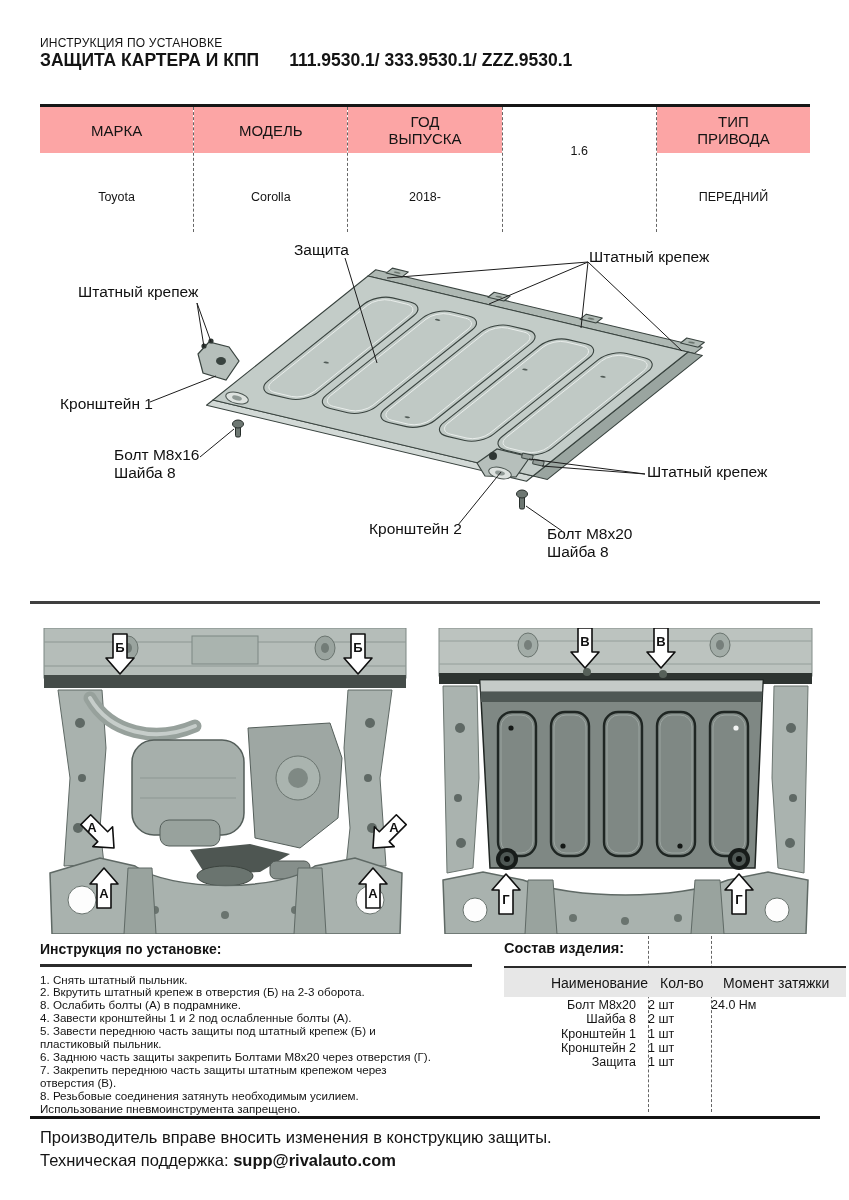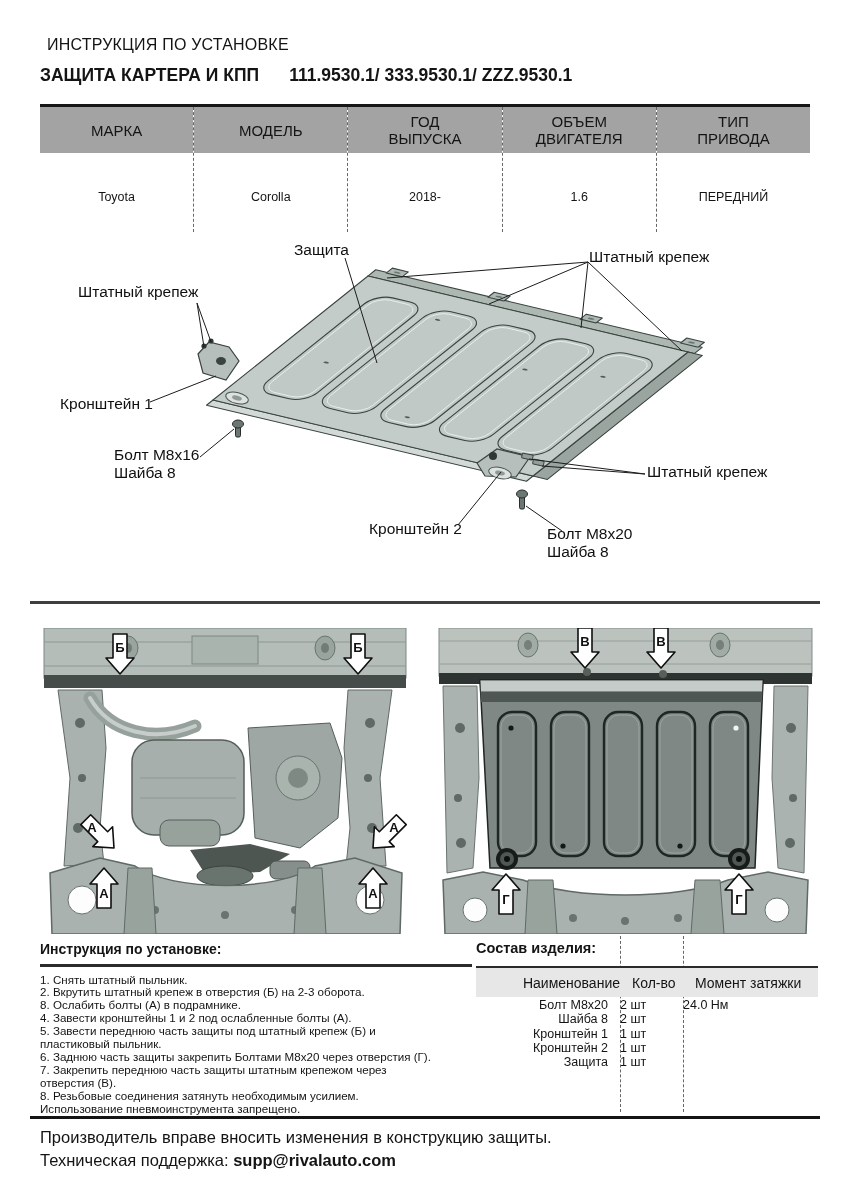--- a/index.html
+++ b/index.html
@@ -1,27 +1,27 @@
 <!DOCTYPE html>
 <html><head>
 <meta charset="utf-8">
 <style>
   html,body{margin:0;padding:0;background:#888;}
   .page{position:relative;width:849px;height:1200px;background:#ffffff;overflow:hidden;
         font-family:"Liberation Sans",sans-serif;color:#141414;}
   
   .hdr{position:absolute;left:40px;top:36px;}
-  .hdr-sub{font-size:16px;letter-spacing:.2px;margin-left:7px;}
-  .hdr-main{margin-top:11px;font-size:17.5px;font-weight:bold;}
+  .hdr-sub{font-size:12px;letter-spacing:.2px;}
+  .hdr-main{margin-top:0;font-size:17.5px;font-weight:bold;}
   .hdr-pn{margin-left:30px;}
   
   .spec-table{position:absolute;left:40px;top:104px;width:770px;display:flex;border-top:3px solid #161616;}
   .spec-col{flex:1;}
   .spec-col.sep{border-right:1px dashed #666;}
-  .spec-th{height:46px;background:#a3a3a3;display:flex;align-items:center;justify-content:center;
+  .spec-th{height:46px;background:#fca5a5;display:flex;align-items:center;justify-content:center;
            text-align:center;font-size:15px;line-height:17px;white-space:pre-line;}
   .spec-td{height:42px;display:flex;justify-content:center;align-items:flex-start;padding-top:9px;font-size:12.5px;margin-top:28px;}
   
   .diagram-svg{position:absolute;left:30px;top:230px;}
   .dlabel{position:absolute;font-size:15.5px;line-height:18px;white-space:pre-line;color:#101010;}
   .leader{stroke:#1c1c1c;stroke-width:1;fill:none;}
   .plate-line{stroke:#39433f;vector-effect:non-scaling-stroke;stroke-width:1.1;}
   .rib-in{stroke:#e9edeb;vector-effect:non-scaling-stroke;stroke-width:1;fill:none;}
   
   .divider{position:absolute;left:30px;width:790px;background:#3f3f3f;}
@@ -31,21 +31,21 @@
   .photo{position:absolute;}
   svg text{font-family:"Liberation Sans",sans-serif;}
   .marker-arrow{fill:#ffffff;stroke:#101010;stroke-width:1.6;stroke-linejoin:round;}
   .marker-letter{font-size:13px;font-weight:bold;text-anchor:middle;fill:#101010;}
   
   .instructions{position:absolute;left:40px;top:941px;width:400px;}
   .inst-title{font-size:14px;font-weight:bold;}
   .inst-rule{height:2.5px;background:#2b2b2b;width:432px;margin-top:7px;}
   .inst-steps{margin-top:7px;font-size:11.6px;line-height:12.9px;}
   
-  .parts{position:absolute;left:476px;top:940px;width:330px;}
+  .parts{position:absolute;left:504px;top:940px;width:330px;}
   .parts-title{font-size:14.5px;font-weight:bold;}
   .parts-dash{position:absolute;top:-4px;height:176px;width:0;border-left:1px dashed #666;}
   .pd1{left:144px;} .pd2{left:207px;}
   .parts-head{position:absolute;left:0;top:26px;width:330px;height:29px;background:#e7e7e7;
               border-top:2px solid #2b2b2b;display:flex;align-items:center;font-size:14px;padding-left:12px;}
   .pc-name{width:144px;text-align:right;padding-right:12px;box-sizing:border-box;}
   .pc-qty{width:63px;text-align:left;}
   .pc-torque{width:123px;text-align:left;}
   .parts-rows{position:absolute;left:0;top:58px;width:330px;font-size:12.5px;line-height:14.3px;}
   .parts-row{display:flex;}
@@ -73,22 +73,20 @@
     <div class="spec-col sep">
       <div class="spec-th">МОДЕЛЬ</div>
       <div class="spec-td">Corolla</div>
     </div>
     <div class="spec-col sep">
       <div class="spec-th">ГОД
 ВЫПУСКА</div>
       <div class="spec-td">2018-</div>
     </div>
     <div class="spec-col sep">
-      <div class="spec-th">ОБЪЕМ
-ДВИГАТЕЛЯ</div>
       <div class="spec-td">1.6</div>
     </div>
     <div class="spec-col">
       <div class="spec-th">ТИП
 ПРИВОДА</div>
       <div class="spec-td">ПЕРЕДНИЙ</div>
     </div>
   </div>
 
   <svg class="diagram-svg" width="790" height="370" viewBox="0 0 790 370">

